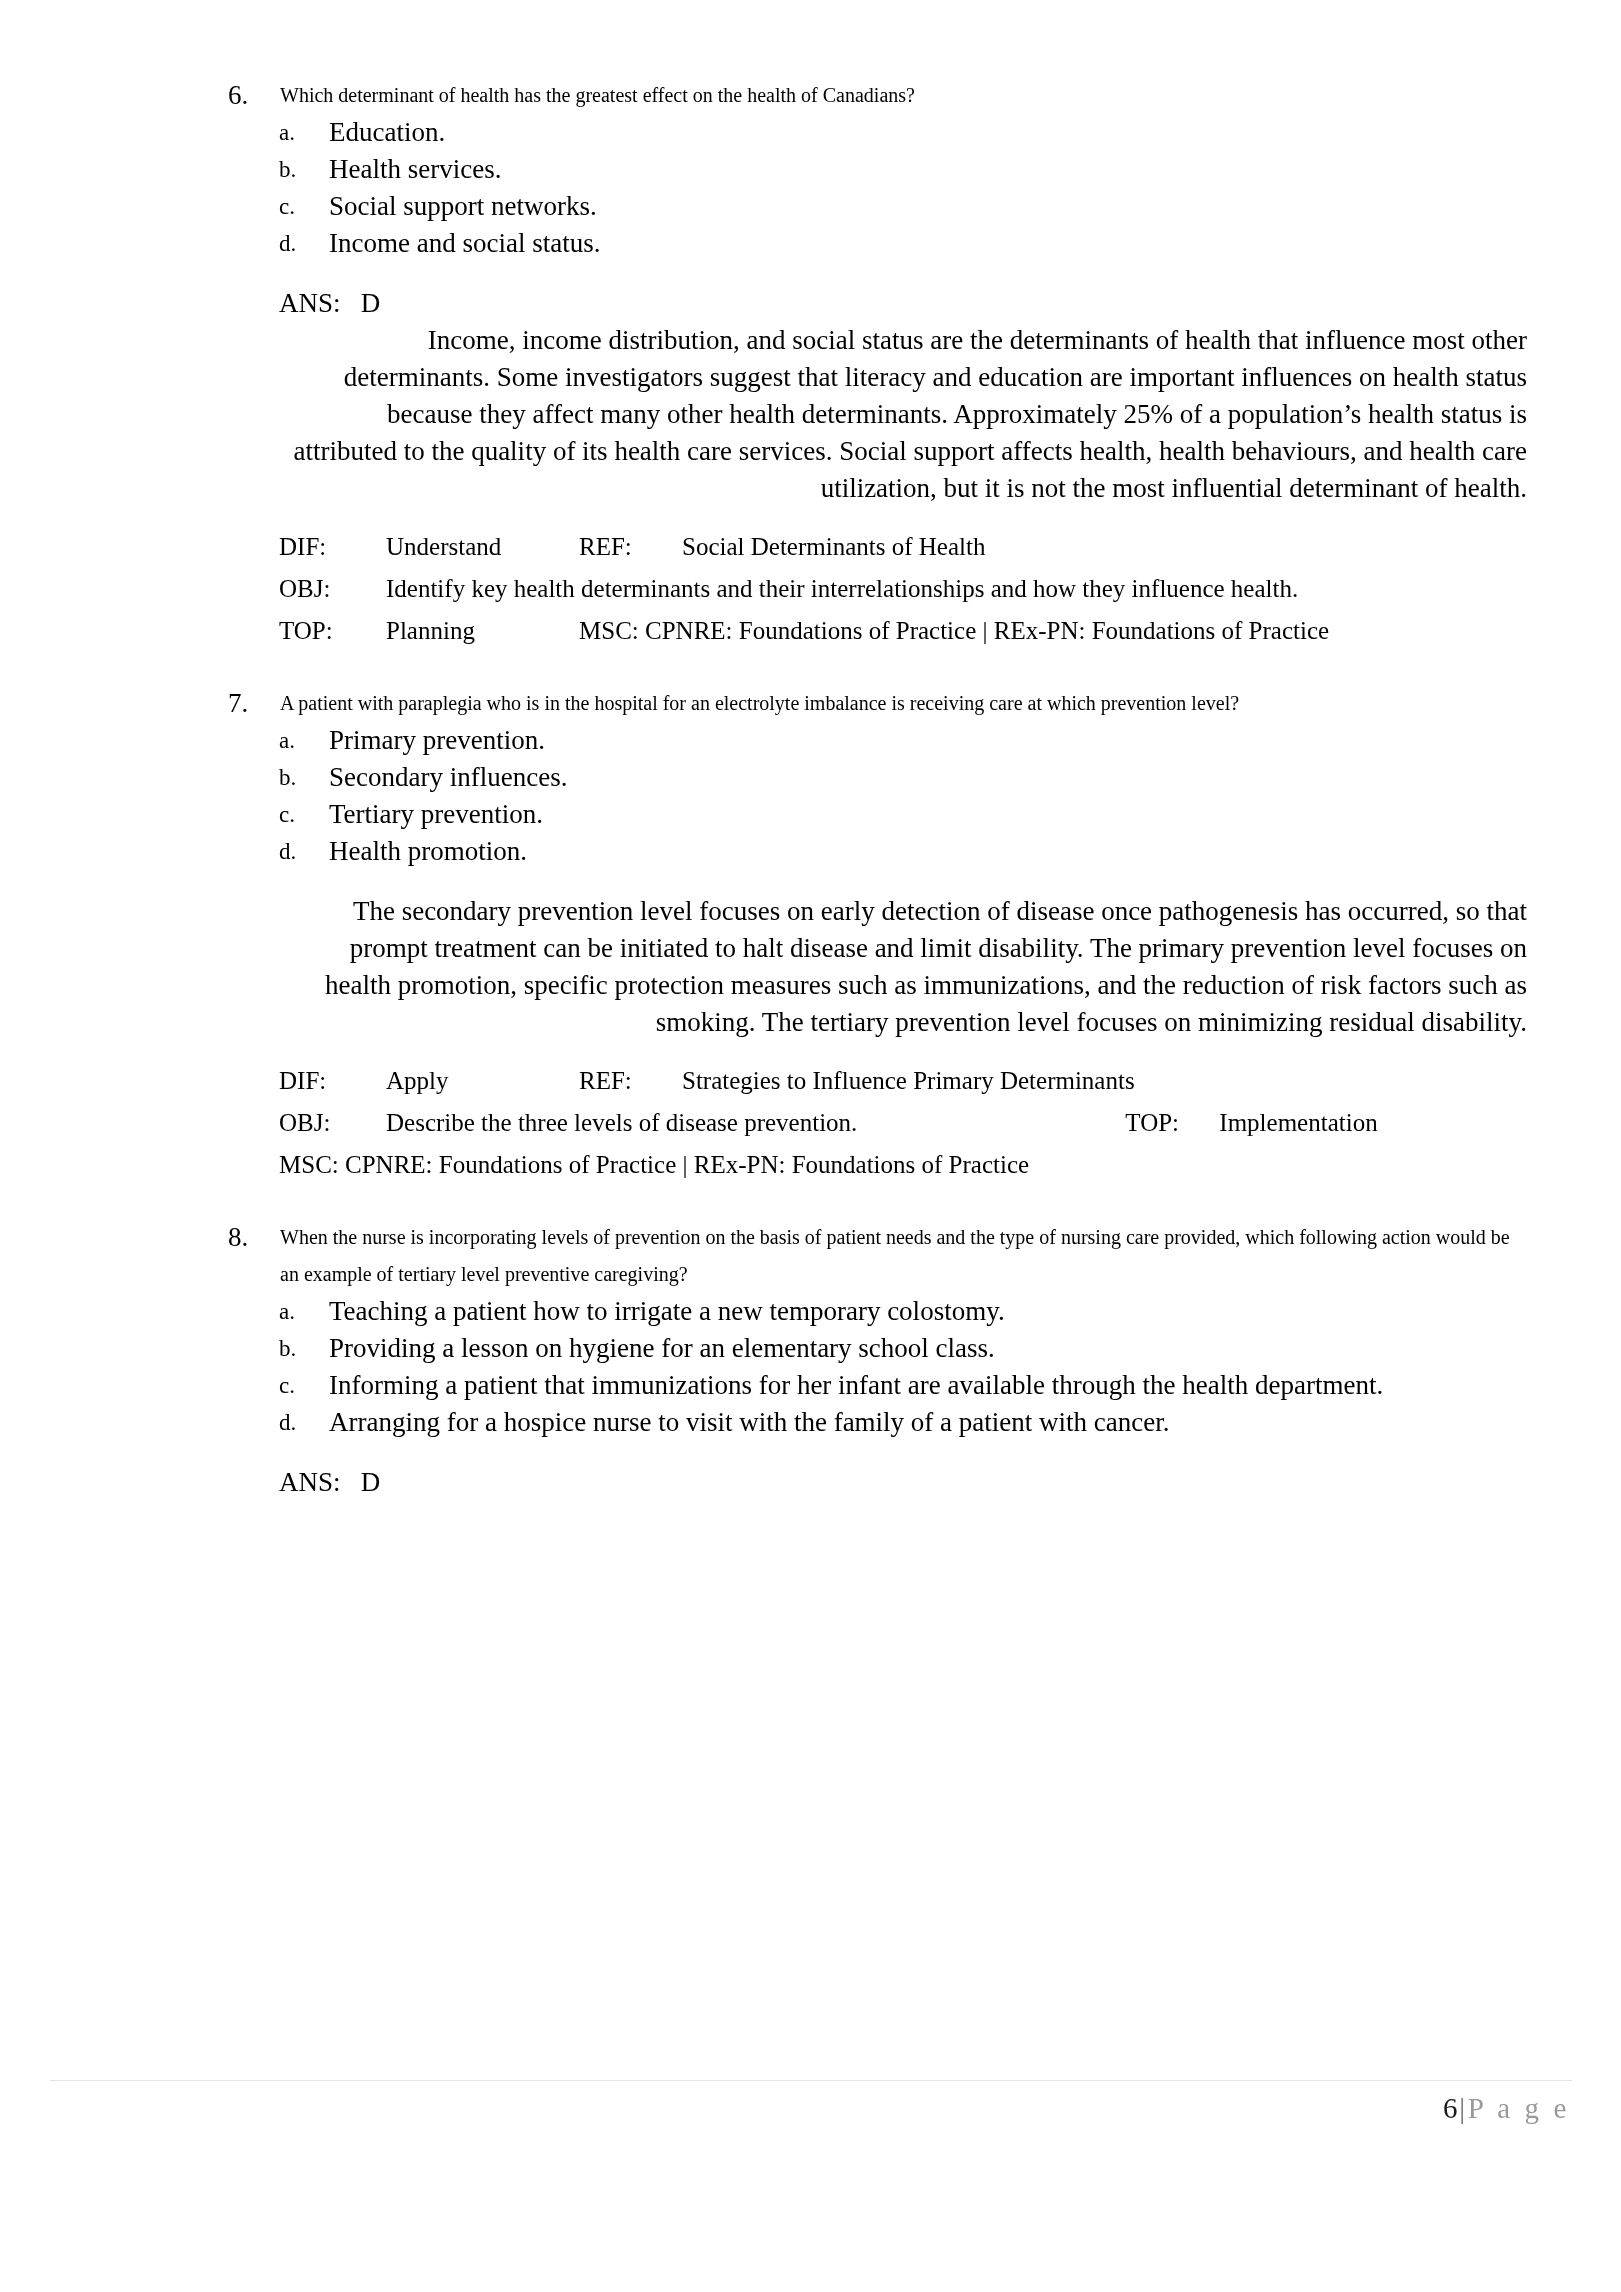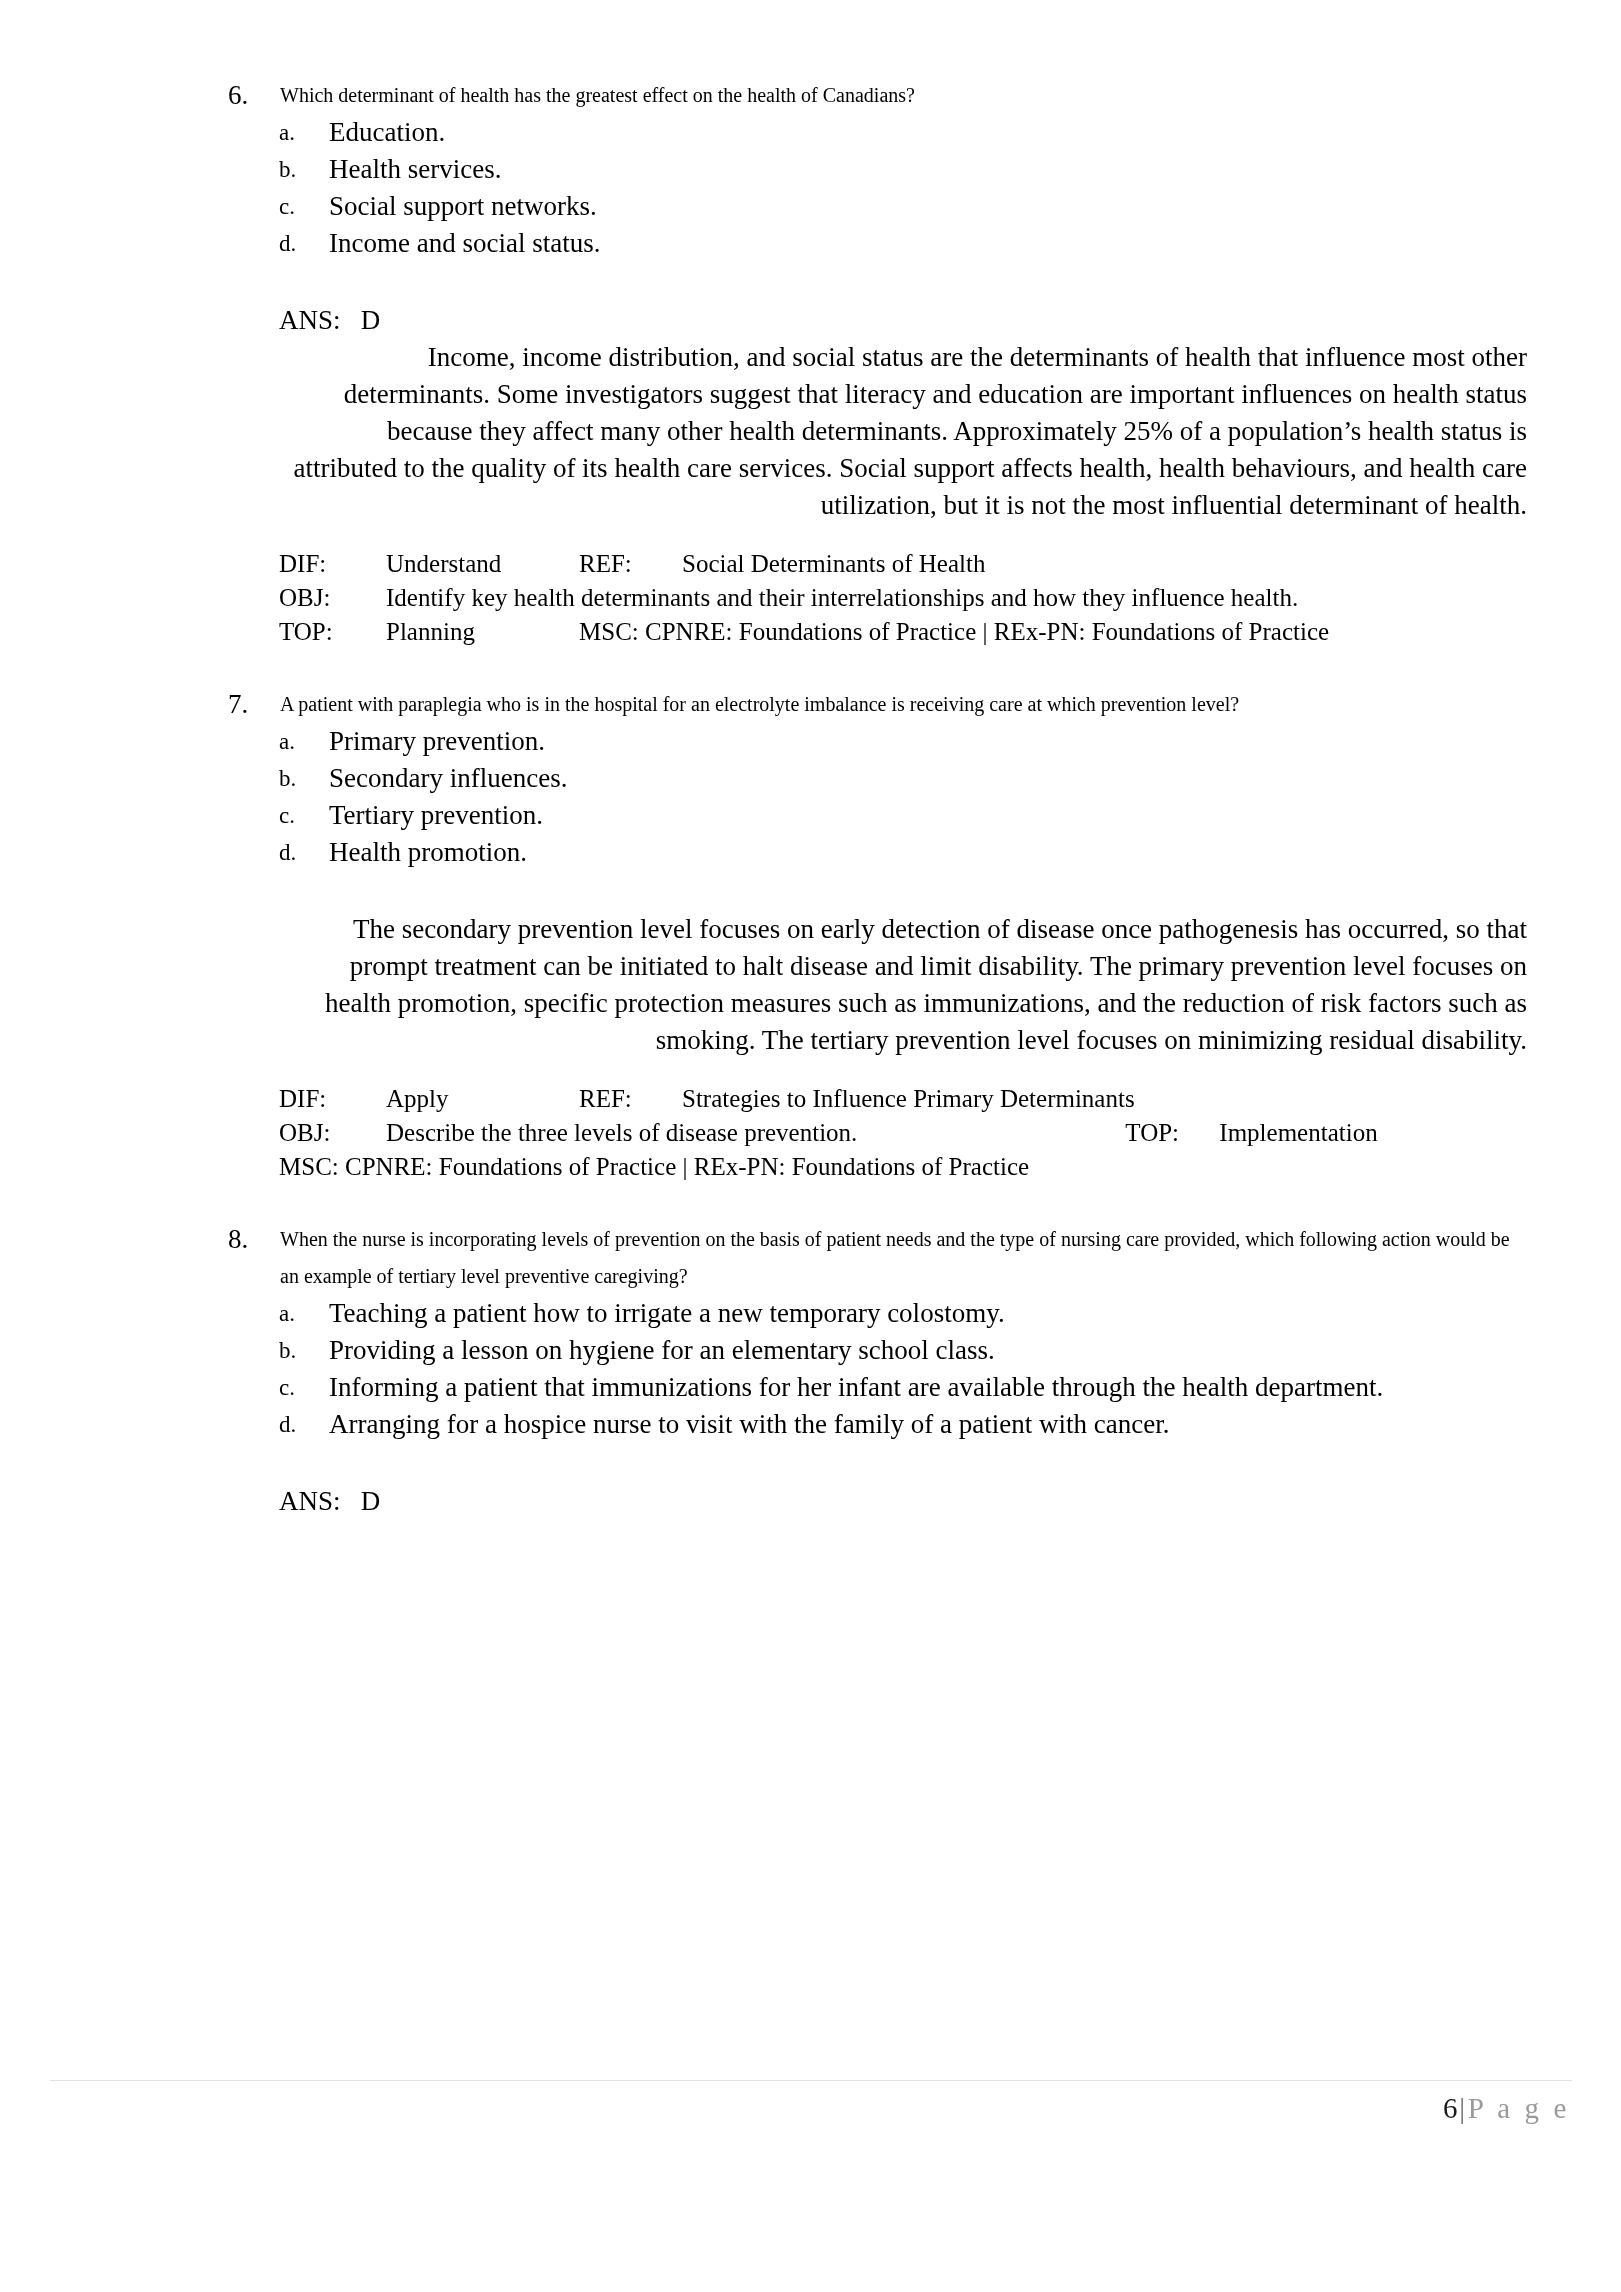--- a/index.html
+++ b/index.html
@@ -67,21 +67,21 @@
   }
   .opt-text {
     flex: 1 1 auto;
     font-size: 27px;
     line-height: 37px;
   }
 
   
   .ans-area {
     padding-left: 51px;
-    margin-top: 40px;
+    margin-top: 23px;
   }
   .ans-line {
     font-size: 27px;
     line-height: 37px;
     white-space: pre;
   }
   .rationale {
     font-size: 27px;
     line-height: 37px;
     text-align: right;
@@ -91,20 +91,21 @@
   .meta-area {
     padding-left: 51px;
     margin-top: 23px;
   }
   .meta-line {
     font-size: 25px;
     line-height: 34px;
     display: flex;
     align-items: center;
     white-space: nowrap;
+    margin-top: 8px;
   }
   .meta-label {
     flex: 0 0 auto;
   }
   .meta-label.w-dif  { width: 107px; }
   .meta-label.w-ref  { width: 103px; }
   .meta-val-understand { width: 193px; flex: 0 0 193px; }
   .meta-val-apply      { width: 193px; flex: 0 0 193px; }
   .meta-val-planning   { width: 193px; flex: 0 0 193px; }
   .meta-free { flex: 0 1 auto; }

